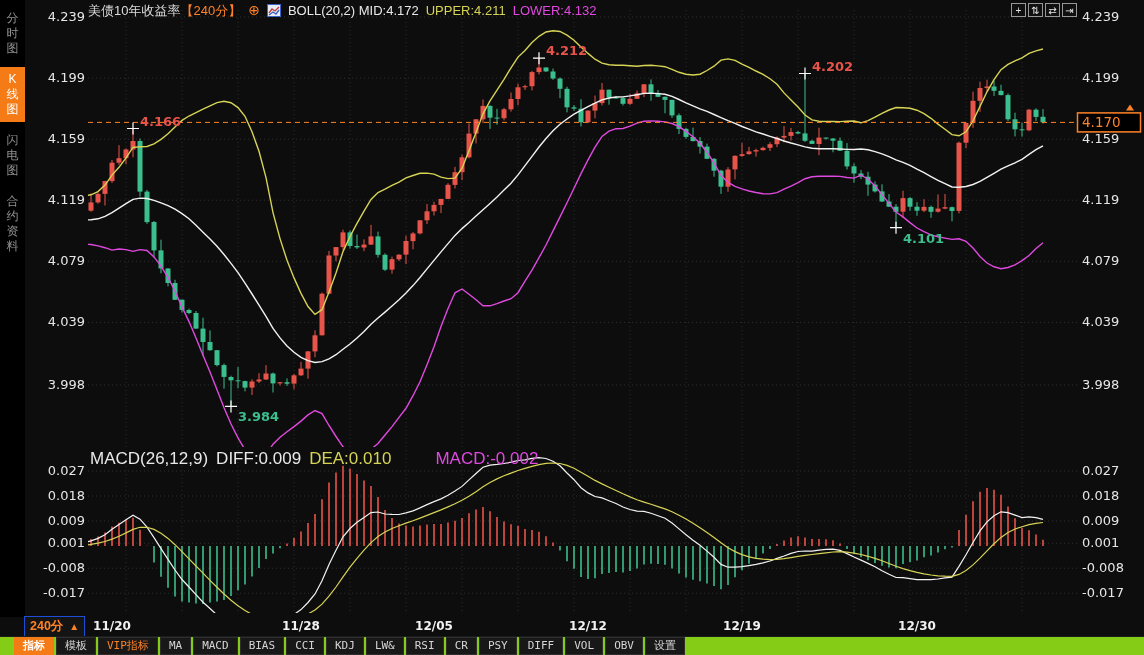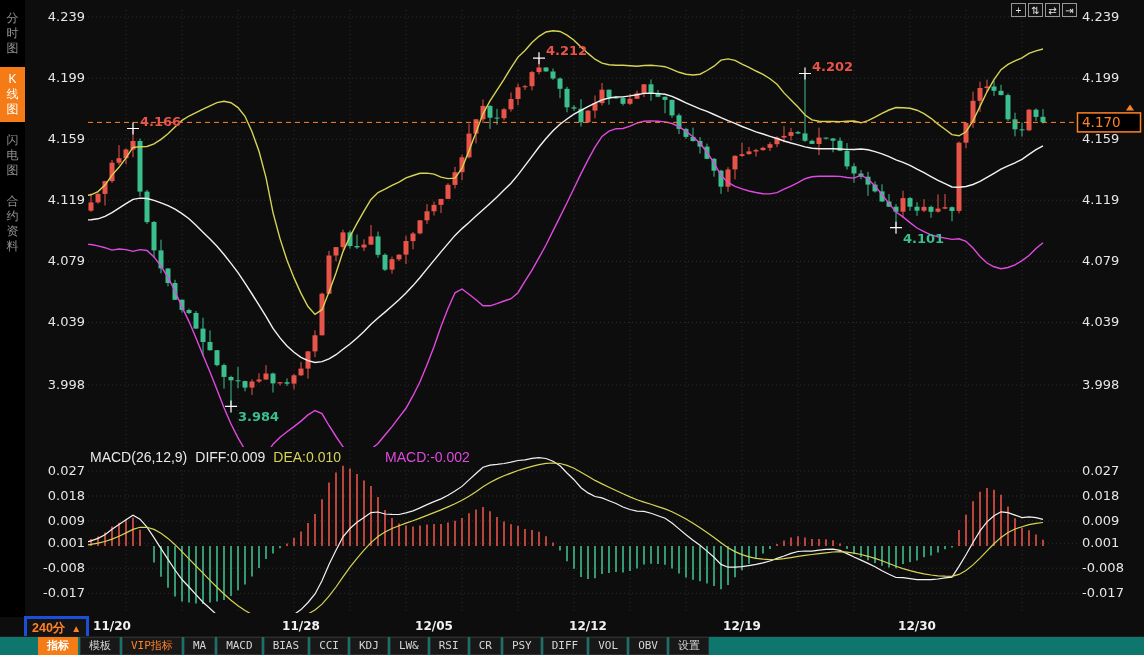--- a/index.html
+++ b/index.html
@@ -21,34 +21,34 @@
   .h-circle{color:#ff8227;font-size:14px;line-height:13px;}
   .h-white{color:#e8e8e8;}
   .h-upper{color:#d6d356;}
   .h-lower{color:#e049e0;}
   #chart-type-icon{width:14px;height:13px;display:inline-block;}
   
   #top-tools{position:absolute;right:67px;top:3px;display:flex;gap:2px;z-index:3;}
   .tool-icon{width:15px;height:14px;border:1px solid #989898;background:#101010;color:#e6e6e6;
     font-size:10px;line-height:13px;text-align:center;box-sizing:border-box;cursor:pointer;}
   
-  #macd-header{position:absolute;left:90px;top:449px;z-index:2;font-size:14px;display:flex;gap:8px;white-space:nowrap;}
+  #macd-header{position:absolute;left:90px;top:449px;z-index:2;font-size:17px;display:flex;gap:8px;white-space:nowrap;}
   .m-white{color:#e8e8e8;}
   .m-dea{color:#d6d356;}
   .m-macd{color:#e049e0;padding-left:36px;}
   
-  #period-chip{position:absolute;left:24px;top:616px;z-index:3;border:3px solid #1d4ed8;background:#141414;
+  #period-chip{position:absolute;left:24px;top:616px;z-index:3;border:1px solid #1d4ed8;background:#141414;
     color:#ff8227;font-size:12.5px;font-weight:bold;padding:1px 5px;display:flex;gap:6px;align-items:center;cursor:pointer;}
   #period-chip .arrow{font-size:10px;}
   
   #watermark{position:absolute;right:12px;top:595px;z-index:2;color:#ececec;font-size:31px;
     letter-spacing:1px;font-family:"DejaVu Sans","Liberation Sans",sans-serif;}
   
-  #toolbar{position:absolute;left:0;top:636px;width:1144px;height:19px;background:#0f766e;z-index:3;
-    display:flex;align-items:stretch;gap:2px;padding-left:38px;box-sizing:border-box;border-top:1px solid #1c1c1c;}
+  #toolbar{position:absolute;left:0;top:636px;width:1144px;height:19px;background:#84cc16;z-index:3;
+    display:flex;align-items:stretch;gap:2px;padding-left:14px;box-sizing:border-box;border-top:1px solid #1c1c1c;}
   .tb-item{background:#181818;border:1px solid #2e2e2e;color:#d6d6d6;
     font-family:"DejaVu Sans Mono","Liberation Mono",monospace;font-size:11px;line-height:16px;
     padding:0 8px;cursor:pointer;white-space:nowrap;}
   .tb-item.active{background:#f57b17;color:#fff;border-color:#f57b17;font-weight:bold;}
   .tb-item.vip{color:#ff8227;}
 </style>
 </head>
 <body>
 
 <div id="stage">
@@ -577,20 +577,35 @@
 图</div>
       <div class="side-item">闪
 电
 图</div>
       <div class="side-item">合
 约
 资
 料</div>
     </div>
 
+  <div id="header">
+    <span class="h-title">美债10年收益率</span>
+      <span class="h-period" style="margin-left:-7px">【240分】</span>
+    <span class="h-circle">⊕</span>
+    <span id="chart-type-icon">
+      <svg width="14" height="13">
+          <rect x="0.5" y="0.5" width="13" height="12" fill="#e9eef6" stroke="#3a62c8"></rect>
+          <polyline points="2,9 5,5 8,7 12,3" fill="none" stroke="#c23a3a" stroke-width="1.3"></polyline>
+          <polyline points="2,11 6,8 9,10 12,6" fill="none" stroke="#3a62c8" stroke-width="1.3"></polyline>
+        </svg>
+    </span>
+    <span class="h-white">BOLL(20,2) MID:4.172</span>
+    <span class="h-upper">UPPER:4.211</span>
+    <span class="h-lower">LOWER:4.132</span>
+  </div>
 
   <div id="top-tools">
       <span class="tool-icon">+</span>
       <span class="tool-icon">⇅</span>
       <span class="tool-icon">⇄</span>
       <span class="tool-icon">⇥</span>
     </div>
 
   <div id="macd-header">
     <span class="m-white">MACD(26,12,9)</span>

